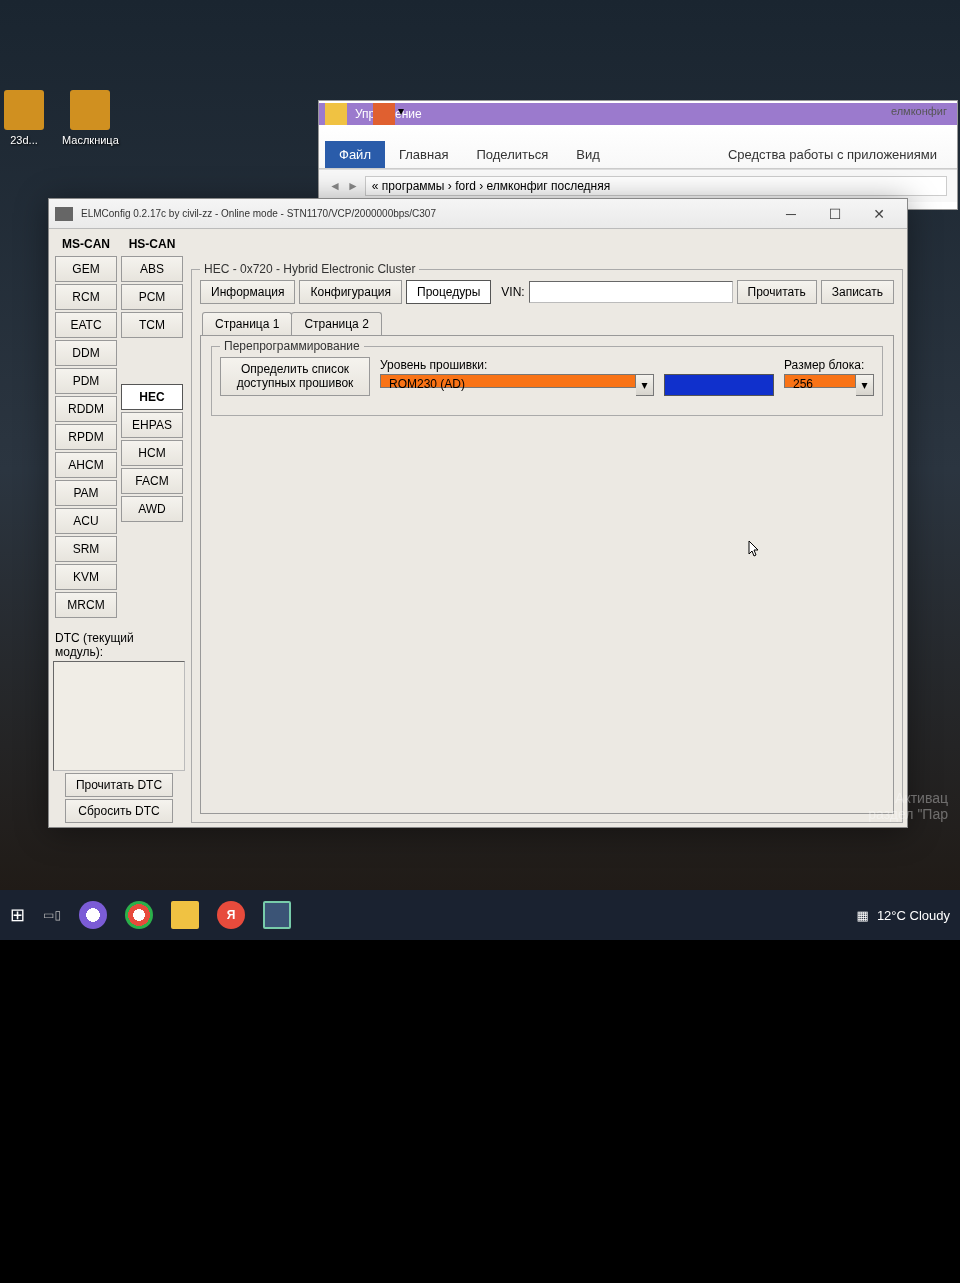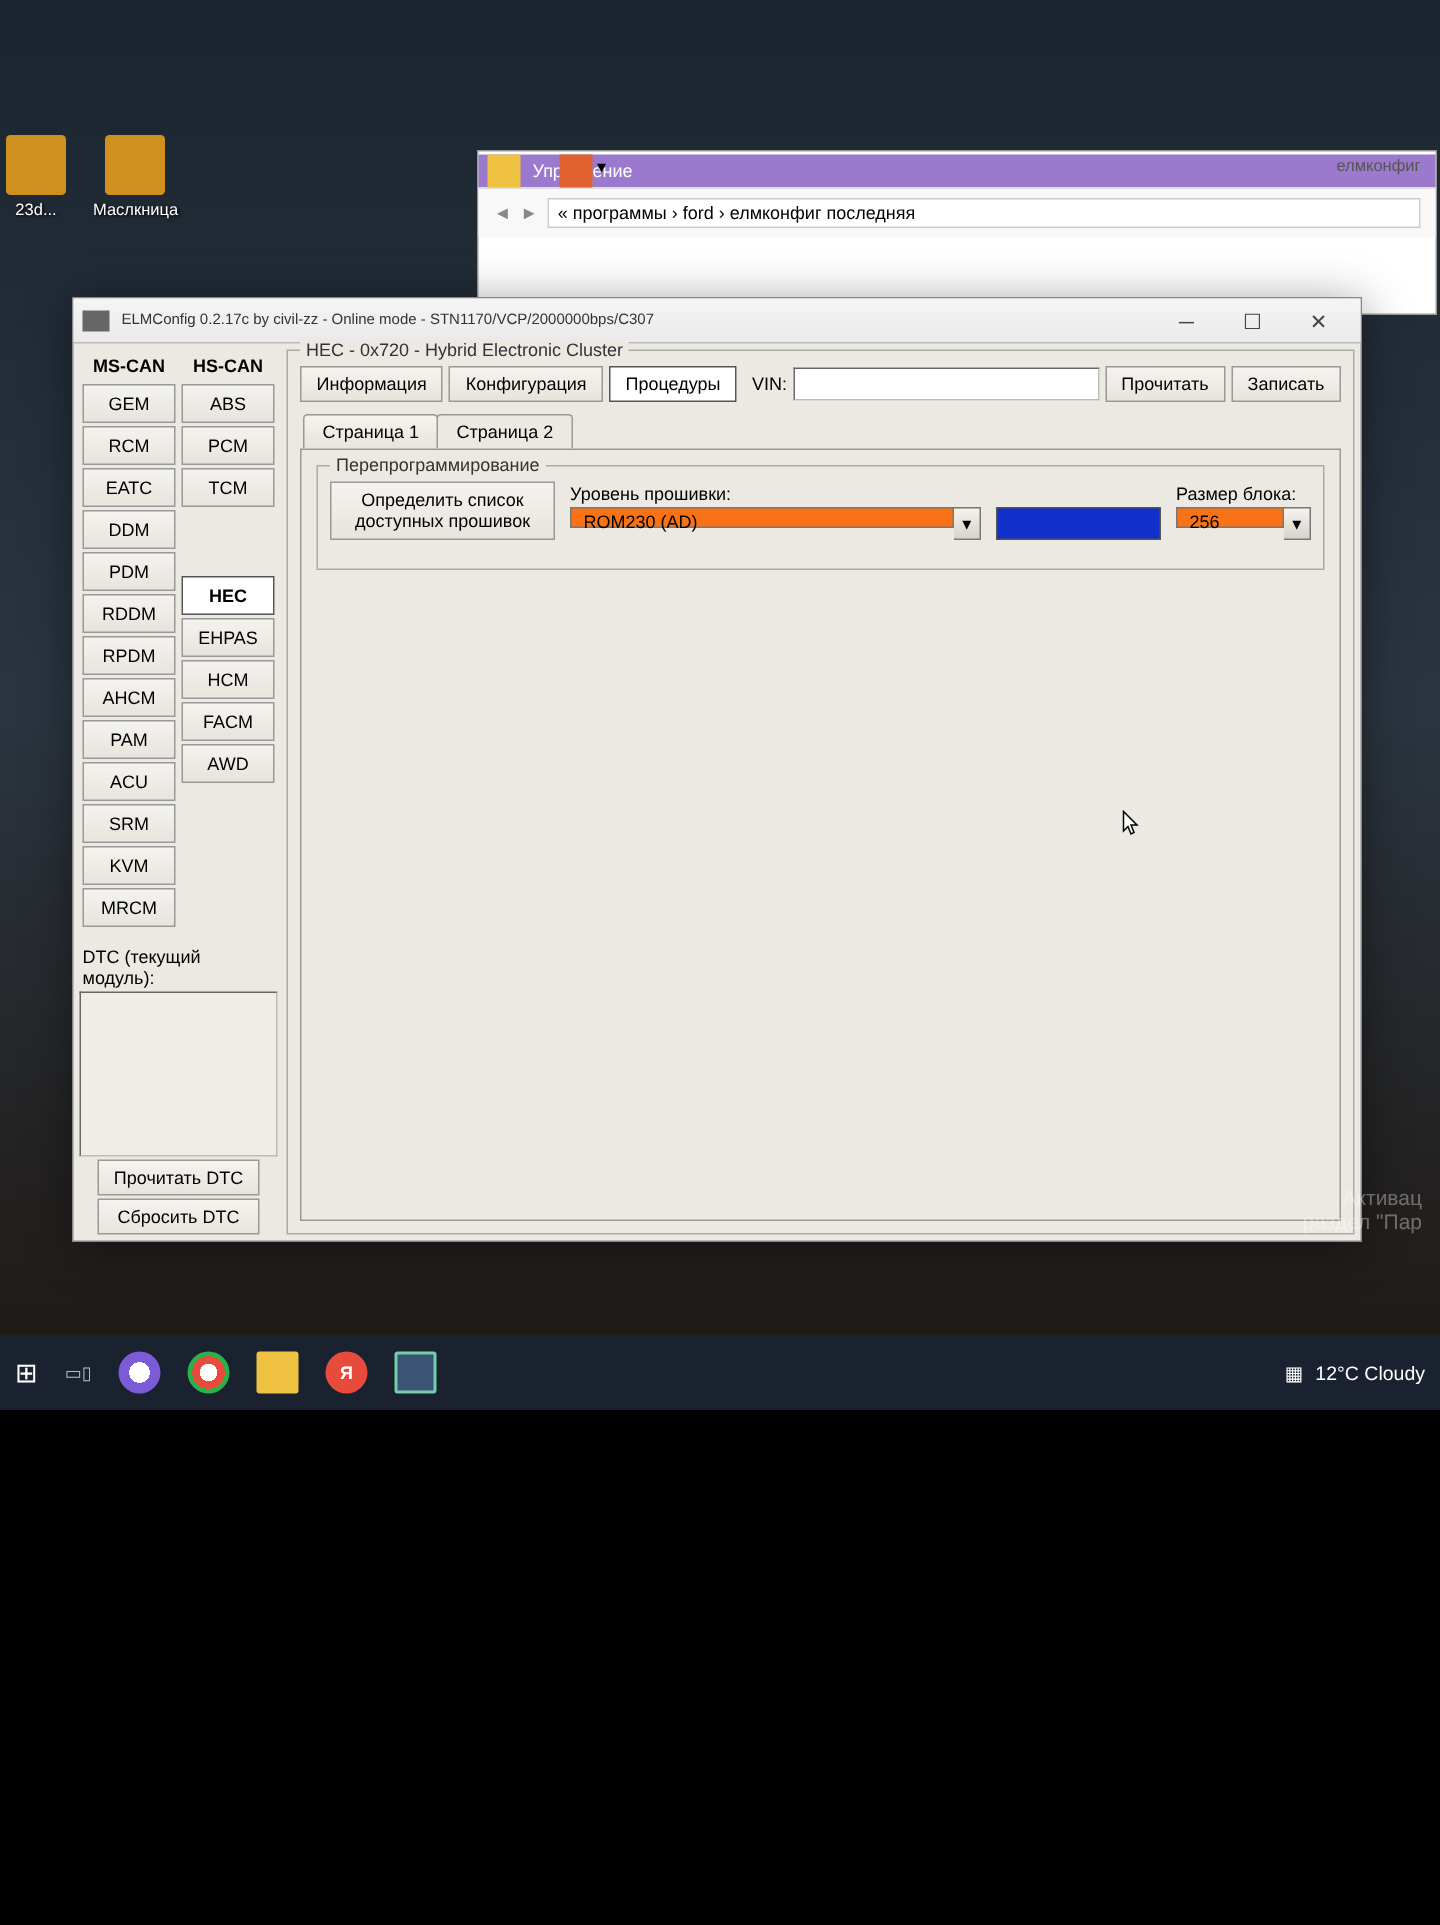--- a/index.html
+++ b/index.html
@@ -178,20 +178,21 @@
   background: linear-gradient(#f5f3ee,#e7e4dd);
   border: 1px solid #999;
   height: 24px;
   display: flex; align-items: center; justify-content: center;
   margin: 2px 12px;
 }
 .main-pane {
   flex: 1;
   display: flex;
   flex-direction: column;
+  margin-top: 36px;
 }
 .groupbox {
   border: 1px solid #aaa;
   padding: 10px 8px 8px;
   position: relative;
   background: #ece9e3;
 }
 .groupbox > .legend {
   position: absolute;
   top: -8px; left: 8px;
@@ -353,20 +354,27 @@
 
   <div class="explorer-window">
     <div class="explorer-qat">
       <div class="qat-btn" style="background:#f0c242"></div>
       <div class="qat-btn"></div>
       <div class="qat-btn" style="background:#e06030"></div>
       <div class="qat-btn">▾</div>
     </div>
     <div class="explorer-manage">Управление</div>
     <div class="explorer-title">елмконфиг</div>
+    <div class="explorer-ribbon">
+      <div class="explorer-filemenu">Файл</div>
+      <div class="explorer-tab">Главная</div>
+      <div class="explorer-tab">Поделиться</div>
+      <div class="explorer-tab">Вид</div>
+      <div class="explorer-tab" style="margin-left:auto">Средства работы с приложениями</div>
+    </div>
     <div style="padding:6px 10px;display:flex;align-items:center;gap:6px;border-top:1px solid #ddd;background:#f8f8f8">
       <span style="color:#888">◄</span>
       <span style="color:#888">►</span>
       <div style="flex:1;border:1px solid #ccc;background:#fff;padding:2px 6px">« программы › ford › елмконфиг последняя</div>
     </div>
   </div>
 
   <div class="elm-window">
     <div class="elm-titlebar">
       <div class="title-icon"></div>

